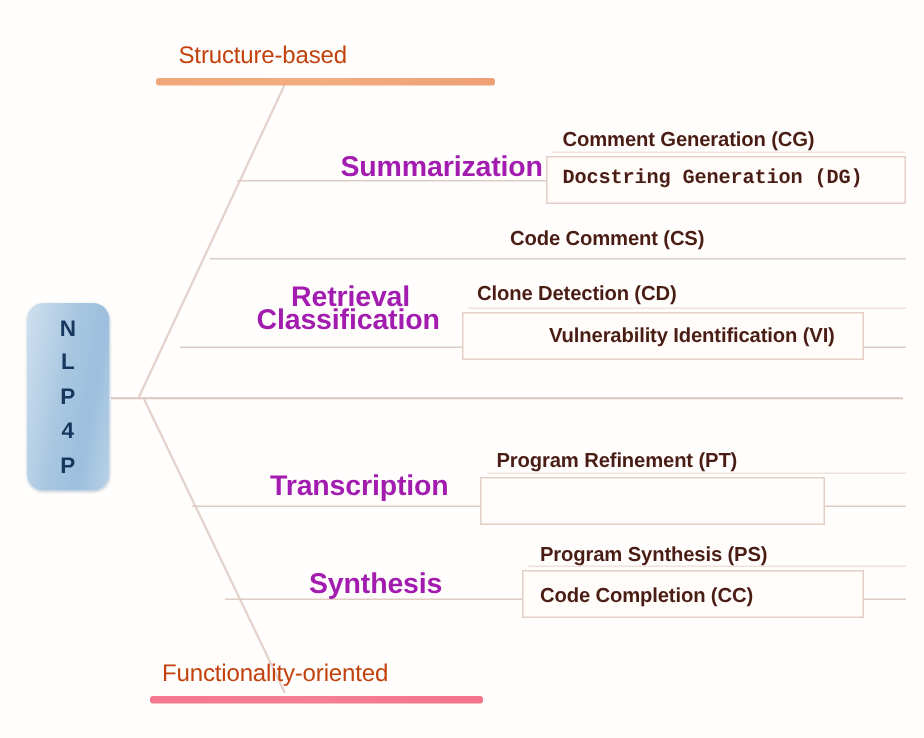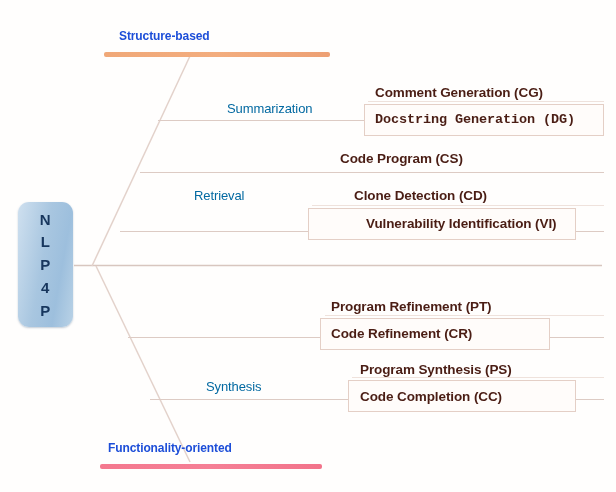--- a/index.html
+++ b/index.html
@@ -45,23 +45,23 @@
     font-size: 15px;
     font-weight: bold;
     color: #17365d;
     line-height: 1.52;
     letter-spacing: 0.5px;
   }
 
   
   .heading {
     position: absolute;
-    font-size: 12px;
-    font-weight: bold;
-    color: #1d4ed8;
+    font-size: 16px;
+    font-weight: normal;
+    color: #c2410c;
     white-space: nowrap;
     letter-spacing: -0.1px;
   }
   #heading-top   { left: 119px; top: 29px; }
   #heading-bottom{ left: 108px; top: 441px; }
 
   .heading-bar {
     position: absolute;
     height: 5px;
     border-radius: 2px;
@@ -71,23 +71,23 @@
     background: linear-gradient(90deg, #f0a878 0%, #f3ad7e 50%, #eda074 100%);
   }
   #bar-bottom {
     left: 100px; top: 464px; width: 222px;
     background: linear-gradient(90deg, #f4788e 0%, #f57f95 50%, #f2738a 100%);
   }
 
   
   .category {
     position: absolute;
-    font-size: 13px;
-    font-weight: normal;
-    color: #0369a1;
+    font-size: 19px;
+    font-weight: bold;
+    color: #a21caf;
     white-space: nowrap;
     letter-spacing: -0.1px;
   }
 
   
   .leaf {
     position: absolute;
     font-size: 13.5px;
     font-weight: bold;
     color: #4a1d14;
@@ -143,29 +143,30 @@
   </div>
 
   <div class="heading" id="heading-top">Structure-based</div>
   <div class="heading-bar" id="bar-top"></div>
 
   <div class="heading" id="heading-bottom">Functionality-oriented</div>
   <div class="heading-bar" id="bar-bottom"></div>
 
   <div class="category" style="left:227px; top:101px;">Summarization</div>
   <div class="category" style="left:194px; top:151px;margin-top:37px;">Retrieval</div>
+  <div class="category" style="left:171px; top:203px;">Classification</div>
+  <div class="category" style="left:180px; top:314px;">Transcription</div>
   <div class="category" style="left:206px; top:379px;">Synthesis</div>
 
   <div class="leaf" style="left:375px; top:85px;">Comment Generation (CG)</div>
   <div class="leaf" style="left:375px; top:112px;font-family:Liberation Mono, monospace;">Docstring Generation (DG)</div>
 
-  <div class="leaf" style="left:340px; top:151px;">Code Program (CS)</div>
+  <div class="leaf" style="left:340px; top:151px;">Code Comment (CS)</div>
 
-  <div class="leaf" style="left:318px; top:188px;margin-left:36px;">Clone Detection (CD)</div>
+  <div class="leaf" style="left:318px; top:188px;">Clone Detection (CD)</div>
   <div class="leaf" style="left:318px; top:216px;margin-left:48px;">Vulnerability Identification (VI)</div>
 
   <div class="leaf" style="left:331px; top:299px;">Program Refinement (PT)</div>
-  <div class="leaf" style="left:331px; top:326px;">Code Refinement (CR)</div>
 
   <div class="leaf" style="left:360px; top:389px;">Code Completion (CC)</div>
   <div class="leaf" style="left:360px; top:362px;">Program Synthesis (PS)</div>
 
 </div>
 
 </body></html>

